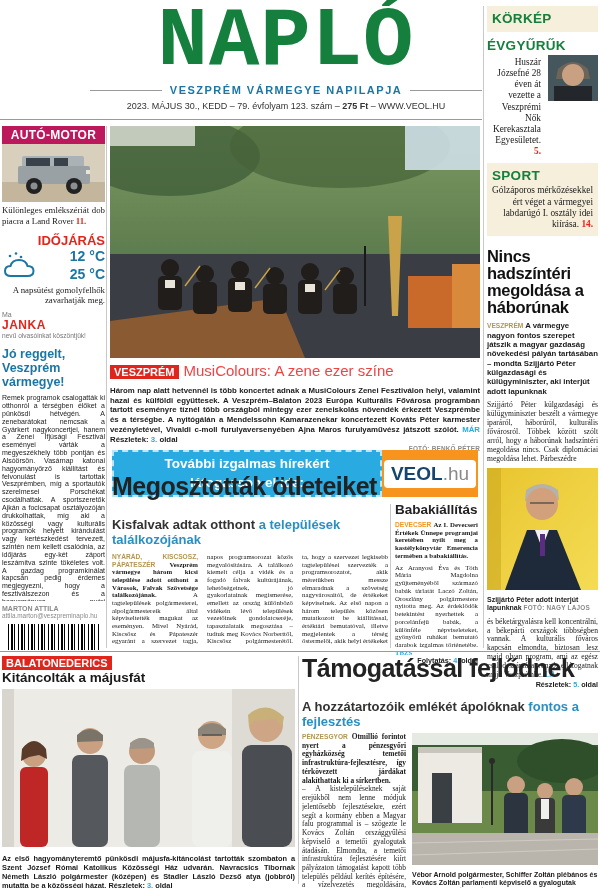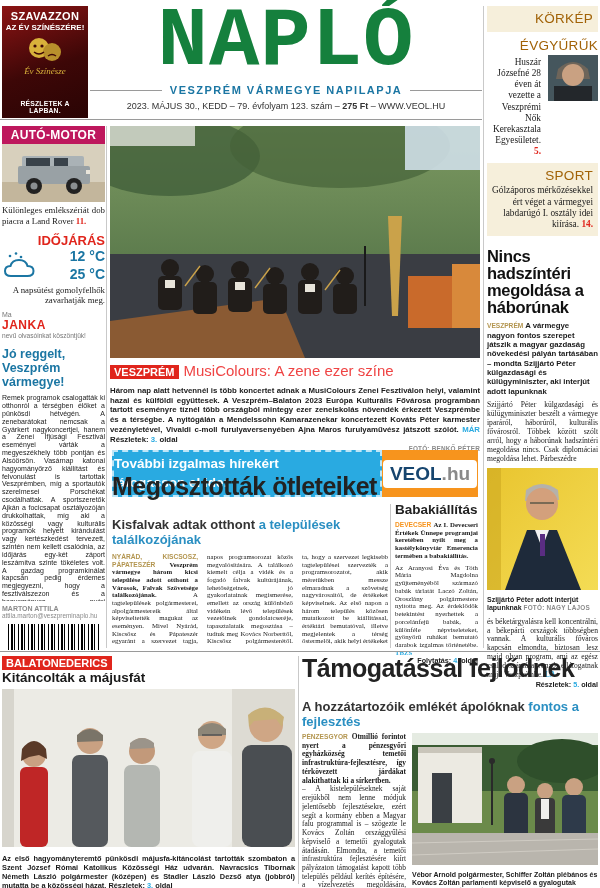--- a/index.html
+++ b/index.html
@@ -17,21 +17,21 @@
   .ad-logo-txt{color:#d9b13b;font-family:"Liberation Serif",serif;font-style:italic;font-size:9px;margin-top:1px;}
   .ad-foot{font-size:6.8px;font-weight:bold;margin-top:auto;letter-spacing:.2px;}
   .masthead{left:90px;top:0px;width:392px;text-align:center;}
   .np-title{font-family:Liberation Mono, monospace;font-weight:900;font-size:84px;line-height:84px;color:#15803d;letter-spacing:1px;}
   .np-sub{display:flex;align-items:center;gap:8px;margin-top:0px;color:#1b76a3;font-weight:bold;font-size:11px;letter-spacing:1.5px;}
   .np-sub::before,.np-sub::after{content:"";flex:1;height:1px;background:#9a9a9a;}
   .np-date{font-size:9px;color:#333;margin-top:5px;}
   .topright{left:487px;top:6px;width:111px;}
   .brief{margin-bottom:6px;}
   .cream{background:#f6efdb;padding:5px 5px 6px;box-sizing:border-box;}
-  .brief-title{color:#a16207;font-weight:normal;font-size:13.5px;text-align:right;letter-spacing:.3px;}
+  .brief-title{color:#15803d;font-weight:bold;font-size:13.5px;letter-spacing:.3px;}
   .brief-text{font-family:"Liberation Serif",serif;font-size:9.3px;line-height:1.2;text-align:right;margin-top:2px;}
   .pg-red{color:#e0251c;font-weight:bold;}
   .ev-row{display:flex;gap:7px;margin-top:2px;}
   .ev-photo{width:50px;height:46px;flex:none;}
   
   .sidebar{left:2px;top:126px;width:103px;height:524px;display:flex;flex-direction:column;}
   .am-head{background:#be185d;color:#fff;font-weight:bold;font-size:12px;text-align:center;padding:2px 0;letter-spacing:.3px;}
   .am-text{font-family:"Liberation Serif",serif;font-size:8.8px;line-height:1.2;margin-top:3px;}
   .wx{margin-top:7px;}
   .wx-title{color:#e0251c;font-weight:bold;font-size:13px;text-align:right;}
@@ -52,24 +52,24 @@
   .photo-box{overflow:hidden;background:#ddd;}
   .tag-red{background:#e0251c;color:#fff;font-weight:bold;font-size:11px;padding:1px 4px;margin-right:5px;white-space:nowrap;}
   .mainhead-row{left:110px;top:362px;width:370px;display:flex;align-items:baseline;}
   .mainhead{font-weight:normal;font-size:15px;color:#ef4444;}
   .main-cap{left:110px;top:386px;width:370px;font-weight:bold;font-size:7.8px;line-height:1.25;}
   .lb{color:#29aae1;font-weight:bold;}
   .credit{color:#8a8a8a;font-size:6.4px;font-weight:bold;letter-spacing:.2px;}
   .cap-credit{text-align:right;margin-top:1px;}
   .banner{left:112px;top:450px;width:366px;height:47px;display:flex;}
   .banner-blue{flex:1;background:#29aae1;color:#fff;font-weight:bold;font-size:13.5px;display:flex;flex-direction:column;
-      justify-content:center;line-height:1.35;border:2px dashed #bfe6f7;box-sizing:border-box;}
+      justify-content:center;text-align:center;line-height:1.35;border:2px dashed #bfe6f7;box-sizing:border-box;}
   .banner-orange{width:96px;background:#f7941d;display:flex;align-items:center;justify-content:center;}
   .veol-inner{background:#fff;border-radius:4px;padding:3px 7px;font-weight:bold;font-size:19px;}
-  .veol-main{color:#16456f;}  .veol-suf{color:#8a8a8a;font-weight:bold;}
+  .veol-main{color:#16456f;}  .veol-suf{color:#8a8a8a;font-weight:normal;}
   .meeting{left:112px;top:472px;width:276px;}
   .h-big{font-weight:bold;font-size:25px;color:#222;letter-spacing:-.5px;}
   .subhead{font-size:13px;font-weight:bold;color:#333;margin-top:16px;}
   .subhead .blue{color:#2a8fc2;}
   .cols{display:flex;gap:9px;margin-top:6px;height:92px;overflow:hidden;}
   .col{flex:1;font-family:"Liberation Serif",serif;font-size:6.8px;line-height:1.13;text-align:justify;}
   .tag-tan{color:#b3954f;font-weight:bold;font-family:"Liberation Sans",sans-serif;font-size:6.6px;}
   .tag-org{color:#f7941d;font-weight:bold;font-family:"Liberation Sans",sans-serif;font-size:6.6px;}
   .leadb{font-weight:bold;}
   .more{font-weight:bold;font-size:7.2px;font-family:"Liberation Sans",sans-serif;text-align:right;}
@@ -89,34 +89,20 @@
   .br-grid{display:flex;gap:6px;margin-top:4px;}
   .br-text{width:104px;flex:none;font-family:"Liberation Serif",serif;font-size:7.4px;line-height:1.18;text-align:justify;height:158px;overflow:hidden;}
   .br-photo-col{flex:1;}
   .br-cap{font-weight:bold;font-size:7px;line-height:1.2;margin-top:2px;}
 </style>
 </head>
 <body>
 
 <div id="page">
 
-  <div class="abs ad-box">
-    <div class="ad-l1">SZAVAZZON</div>
-    <div class="ad-l2">AZ ÉV SZÍNÉSZÉRE!</div>
-    <svg width="42" height="30" viewBox="0 0 42 30" style="margin-top:3px">
-      <circle cx="15" cy="13" r="10" fill="#d9b13b"></circle>
-        <circle cx="28" cy="17" r="9" fill="#b8902c"></circle>
-      <circle cx="11" cy="11" r="1.6" fill="#3d0707"></circle>
-        <circle cx="18" cy="11" r="1.6" fill="#3d0707"></circle>
-      <path d="M10 17 q5 4 10 0" stroke="#3d0707" stroke-width="1.4" fill="none"></path>
-      <path d="M24 21 q4 -3 8 0" stroke="#3d0707" stroke-width="1.4" fill="none"></path>
-    </svg>
-    <div class="ad-logo-txt">Év Színésze</div>
-    <div class="ad-foot">RÉSZLETEK A LAPBAN.</div>
-  </div>
 
   <div class="abs masthead">
     <div class="np-title">NAPLÓ</div>
     <div class="np-sub">
         <span>VESZPRÉM VÁRMEGYE NAPILAPJA</span>
       </div>
     <div class="np-date"><span>2023. MÁJUS 30., KEDD – 79. évfolyam 123. szám – </span><b>275 Ft</b><span> – WWW.VEOL.HU</span></div>
   </div>
 
   <div class="abs topright">

